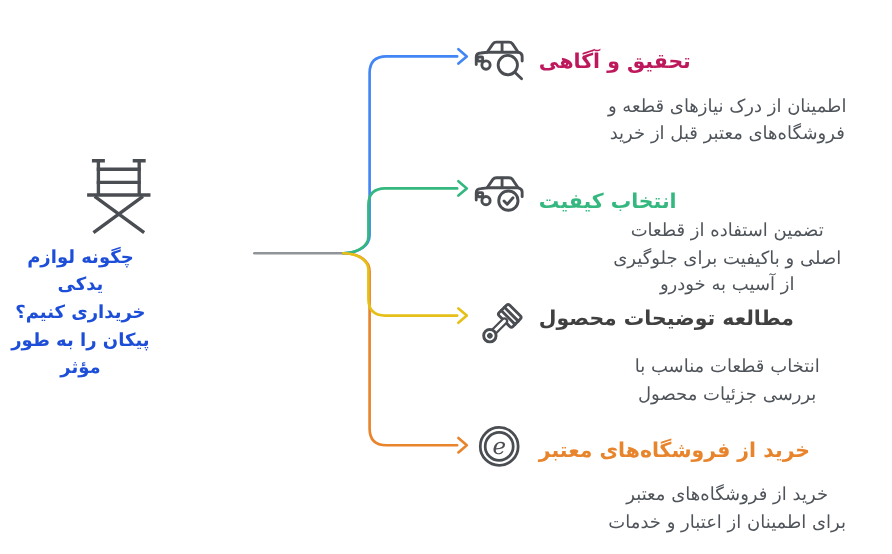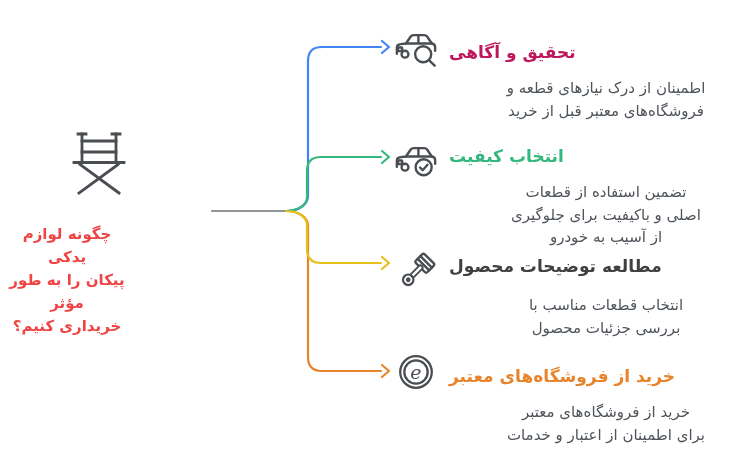--- a/index.html
+++ b/index.html
@@ -4,33 +4,33 @@
 <style>
   html,body{margin:0;padding:0;background:#fff;}
   .canvas{
     position:relative;width:743px;height:462px;background:#ffffff;overflow:hidden;
     font-family:"DejaVu Sans","Liberation Sans",sans-serif;
   }
   .connectors{position:absolute;left:0;top:0;width:743px;height:462px;pointer-events:none;}
   .center-icon{position:absolute;left:72px;top:131px;width:54px;height:66px;}
   .center-text{
     position:absolute;left:1px;top:203px;width:132px;text-align:center;direction:rtl;
-    font-size:15px;line-height:23px;font-weight:700;color:#ef4444;margin-top:20px;
+    font-size:15px;line-height:23px;font-weight:700;color:#1d4ed8;
   }
   .branch-title{
     position:absolute;left:449px;white-space:nowrap;direction:rtl;
     font-size:17px;line-height:24px;font-weight:700;
   }
   .branch-desc{
     position:absolute;left:462px;width:288px;text-align:center;direction:rtl;
     font-size:15px;line-height:22.5px;color:#4f545a;
   }
   .branch-icon{position:absolute;left:394px;width:44px;height:44px;}
   .branch-icon svg,.center-icon svg{display:block;width:100%;height:100%;}
-  .t1{top:40px;} .t2{top:144px;} .t3{top:254px;} .t4{top:364px;}
+  .t1{top:40px;} .t2{top:156px;} .t3{top:254px;} .t4{top:364px;}
   .d1{top:77px;} .d2{top:181px;} .d3{top:294px;} .d4{top:401px;}
   .i1{top:26px;} .i2{top:139px;} .i3{top:250px;} .i4{top:350px;}
 </style>
 </head>
 <body>
 
 <div class="canvas">
 
   <svg class="connectors" viewBox="0 0 743 462" fill="none" stroke-linecap="round" stroke-linejoin="round" stroke-width="2.2">
     <path d="M212 211 H286" stroke="#909398"></path>
@@ -48,22 +48,22 @@
     <svg viewBox="0 0 54 66" fill="none" stroke-width="2.8" stroke-linecap="square" stroke="#4a4d52">
       <path d="M6 3 H14 M40 3 H48"></path>
       <path d="M10 3 V31 M44 3 V31"></path>
       <path d="M10 10 H44 M10 21 H44"></path>
       <path d="M2 31.5 H52"></path>
       <path d="M8 33.5 L47 62 M46 33.5 L7 62"></path>
     </svg>
   </div>
   <div class="center-text">
     <span style="display:block">چگونه لوازم یدکی</span>
+    <span style="display:block">خریداری کنیم؟</span>
     <span style="display:block">پیکان را به طور مؤثر</span>
-    <span style="display:block">خریداری کنیم؟</span>
   </div>
 
   <div class="branch-icon i1">
     <svg viewBox="0 0 46 46" fill="none" stroke-width="2.5" stroke-linejoin="round" stroke-linecap="round" stroke="#4a4d52">
       <path d="M3 29 V22.5 Q3 19.3 7 19 L12.5 18.3 L17.5 11 Q18.6 9.5 20.6 9.5 H31.5 Q33.5 9.5 34.6 11 L39.5 18.3 Q43 19 43 22 V26"></path>
       <path d="M25.5 10 V18 M12.5 18.3 H39.5"></path>
       <rect x="4" y="22.5" width="4.6" height="3.6" rx="0.8"></rect>
       <circle cx="11.5" cy="29.5" r="3.6"></circle>
       <circle cx="30.5" cy="29.5" r="8.4" fill="#ffffff"></circle>
       <path d="M36.8 36 L42.5 41.5"></path>

